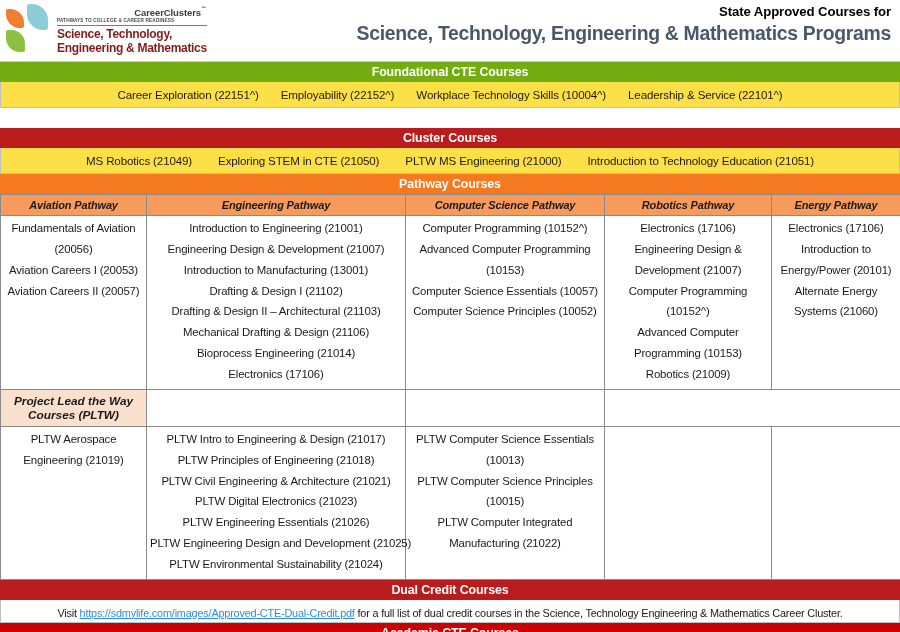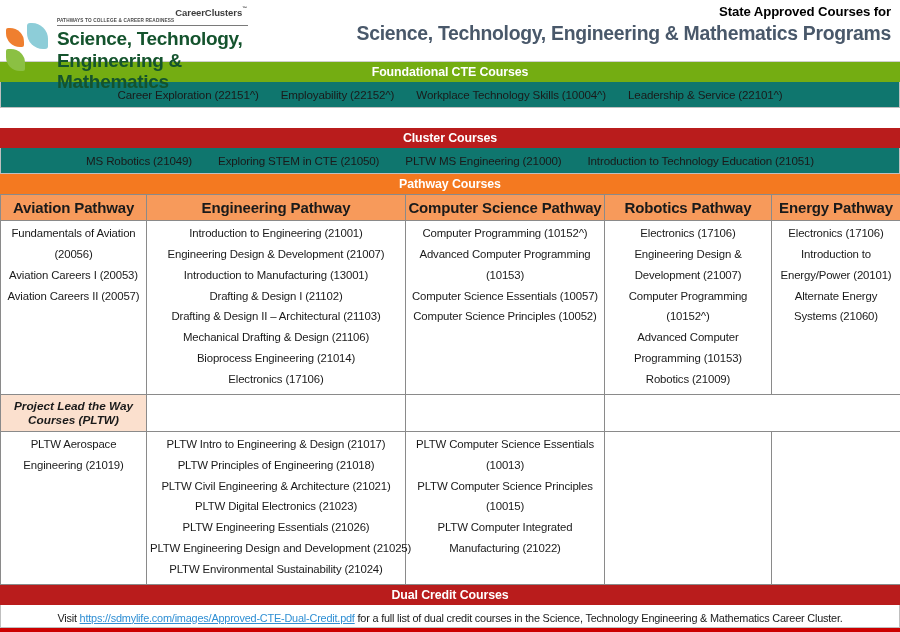--- a/index.html
+++ b/index.html
@@ -63,23 +63,23 @@
   .cc-tag {
     font-size: 4.7px;
     font-weight: bold;
     color: #4a4a4a;
     letter-spacing: 0.15px;
     border-bottom: 1px solid #7a7a7a;
     padding-bottom: 1px;
     margin-bottom: 2px;
   }
   .cc-cluster {
-    font-size: 19px;
-    font-weight: bold;
-    color: #14532d;
+    font-size: 12px;
+    font-weight: bold;
+    color: #7f1d1d;
     line-height: 1.14;
     letter-spacing: -0.3px;
   }
 
   .header-right {
     flex: 1;
     text-align: right;
     padding-right: 9px;
     padding-top: 4px;
   }
@@ -115,21 +115,21 @@
   .banner.purple { background: #b91c1c; }
   .banner.red    { background: #cc0000; }
 
   .strip {
     display: flex;
     justify-content: center;
     align-items: center;
     gap: 22px;
     font-size: 11.6px;
     height: 26px;
-    background: #0f766e;
+    background: #fde047;
     border-left: 1px solid #bfbfbf;
     border-right: 1px solid #bfbfbf;
     border-bottom: 1px solid #bfbfbf;
     letter-spacing: -0.15px;
   }
   .strip.wide { gap: 26px; }
 
   
   .ptable {
     display: table;
@@ -144,21 +144,22 @@
     vertical-align: top;
     text-align: center;
     font-size: 11.4px;
     padding: 2px 3px 4px;
     letter-spacing: -0.15px;
     background: #fff;
   }
   .pcell.head {
     background: #f79a5b;
     font-weight: bold;
-    font-size: 15px;
+    font-style: italic;
+    font-size: 11px;
     padding: 4px 2px 4px;
     vertical-align: middle;
     height: 18px;
     border-color: #8a8a8a;
   }
   .pcell .line {
     line-height: 1.83;
     white-space: nowrap;
   }
 

